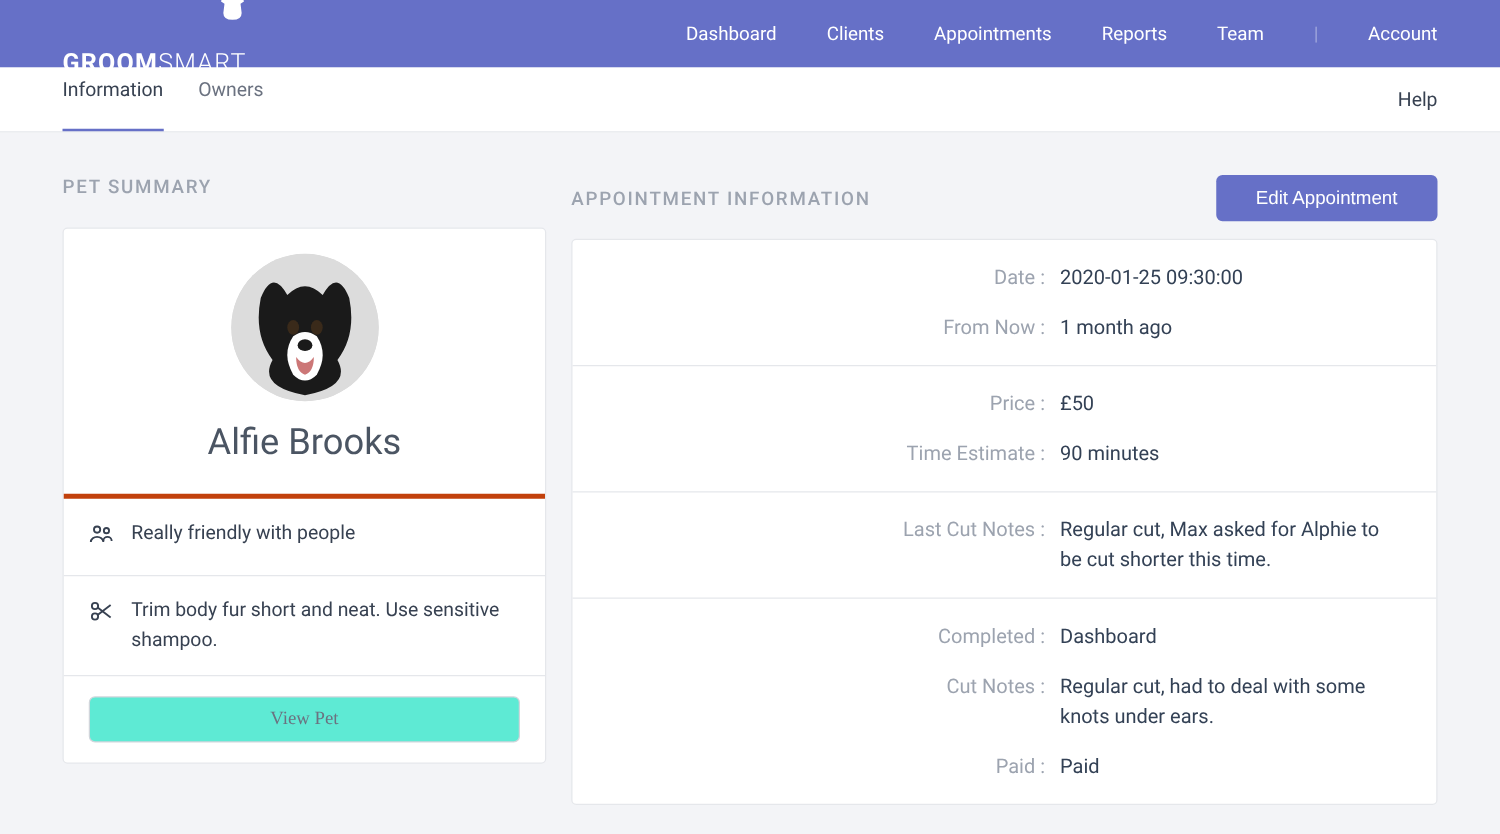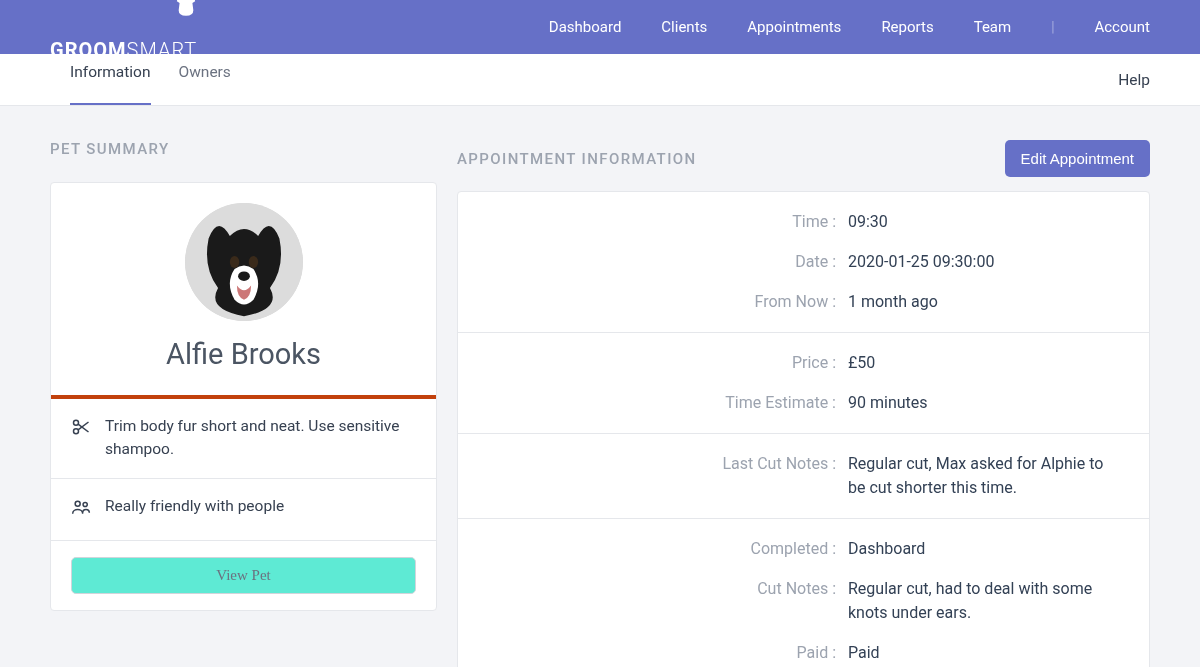--- a/index.html
+++ b/index.html
@@ -27,21 +27,21 @@
   .nav-sep { color: rgba(255,255,255,0.5); font-weight:300; }
   .subnav {
     background: #fff;
     border-bottom: 1px solid #e5e7eb;
     display: flex;
     align-items: center;
     justify-content: space-between;
     padding: 0 50px;
     height: 52px;
   }
-  .tabs { display: flex; gap: 28px; height: 100%; align-items:flex-end;margin-left:20px; }
+  .tabs { display: flex; gap: 28px; height: 100%; align-items:flex-end; }
   .tab {
     color: #6b7280;
     padding: 0 0 14px 0;
     cursor: pointer;
     font-size: 15.5px;
     border-bottom: 2px solid transparent;
     height:100%;
     display:flex;
     align-items:center;
   }
@@ -66,21 +66,21 @@
     display:flex;
     justify-content:space-between;
     align-items:center;
     margin-bottom: 14px;
   }
   .btn-primary {
     background: #6670c7;
     color: #fff;
     border: none;
     border-radius: 5px;
-    padding: 10px 16px;
+    padding: 10px 32px;
     font-size: 15px;
     cursor: pointer;
   }
   .card {
     background: #fff;
     border: 1px solid #e5e7eb;
     border-radius: 4px;
   }
   .pet-top {
     text-align: center;
@@ -187,58 +187,54 @@
             <ellipse cx="58" cy="50" rx="4" ry="5" fill="#3a2a1a"></ellipse>
             <ellipse cx="50" cy="62" rx="5" ry="4" fill="#1a1a1a"></ellipse>
             <path d="M44 70 Q50 78 56 70 Q56 80 50 82 Q44 80 44 70 Z" fill="#c77"></path>
           </svg>
         </div>
         <div class="pet-name">Alfie Brooks</div>
       </div>
       <div class="pet-row">
         <span class="ico">
           <svg viewBox="0 0 24 24" width="20" height="20" fill="none" stroke="currentColor" stroke-width="1.8">
+              <circle cx="8" cy="8" r="3"></circle>
+              <circle cx="17" cy="9" r="2.5"></circle>
+              <path d="M2 20c0-3 3-5 6-5s6 2 6 5"></path>
+              <path d="M14 19c0-2.5 2-4 4-4s4 1.5 4 4"></path>
+            </svg>
+        </span>
+        <span>Really friendly with people</span>
+      </div>
+      <div class="pet-row">
+        <span class="ico">
+          <svg viewBox="0 0 24 24" width="20" height="20" fill="none" stroke="currentColor" stroke-width="1.8">
               <circle cx="6" cy="7" r="3"></circle>
               <circle cx="6" cy="17" r="3"></circle>
               <line x1="8.5" y1="8.5" x2="21" y2="18"></line>
               <line x1="8.5" y1="15.5" x2="21" y2="6"></line>
             </svg>
         </span>
         <span>Trim body fur short and neat. Use sensitive shampoo.</span>
       </div>
-      <div class="pet-row">
-        <span class="ico">
-          <svg viewBox="0 0 24 24" width="20" height="20" fill="none" stroke="currentColor" stroke-width="1.8">
-              <circle cx="8" cy="8" r="3"></circle>
-              <circle cx="17" cy="9" r="2.5"></circle>
-              <path d="M2 20c0-3 3-5 6-5s6 2 6 5"></path>
-              <path d="M14 19c0-2.5 2-4 4-4s4 1.5 4 4"></path>
-            </svg>
-        </span>
-        <span>Really friendly with people</span>
-      </div>
       <div class="pet-actions">
         <button class="btn-outline">View Pet</button>
       </div>
     </div>
   </div>
 
   <div class="col-right">
     <div class="right-head">
       <div class="section-heading" style="margin-bottom:0">APPOINTMENT INFORMATION</div>
       <button class="btn-primary">Edit Appointment</button>
     </div>
 
     <div class="card appt-card">
       <div class="appt-group">
         <div class="appt-row">
-          <div class="appt-label">Time :</div>
-          <div class="appt-value">09:30</div>
-        </div>
-        <div class="appt-row">
           <div class="appt-label">Date :</div>
           <div class="appt-value">2020-01-25 09:30:00</div>
         </div>
         <div class="appt-row">
           <div class="appt-label">From Now :</div>
           <div class="appt-value">1 month ago</div>
         </div>
       </div>
 
       <div class="appt-group">

